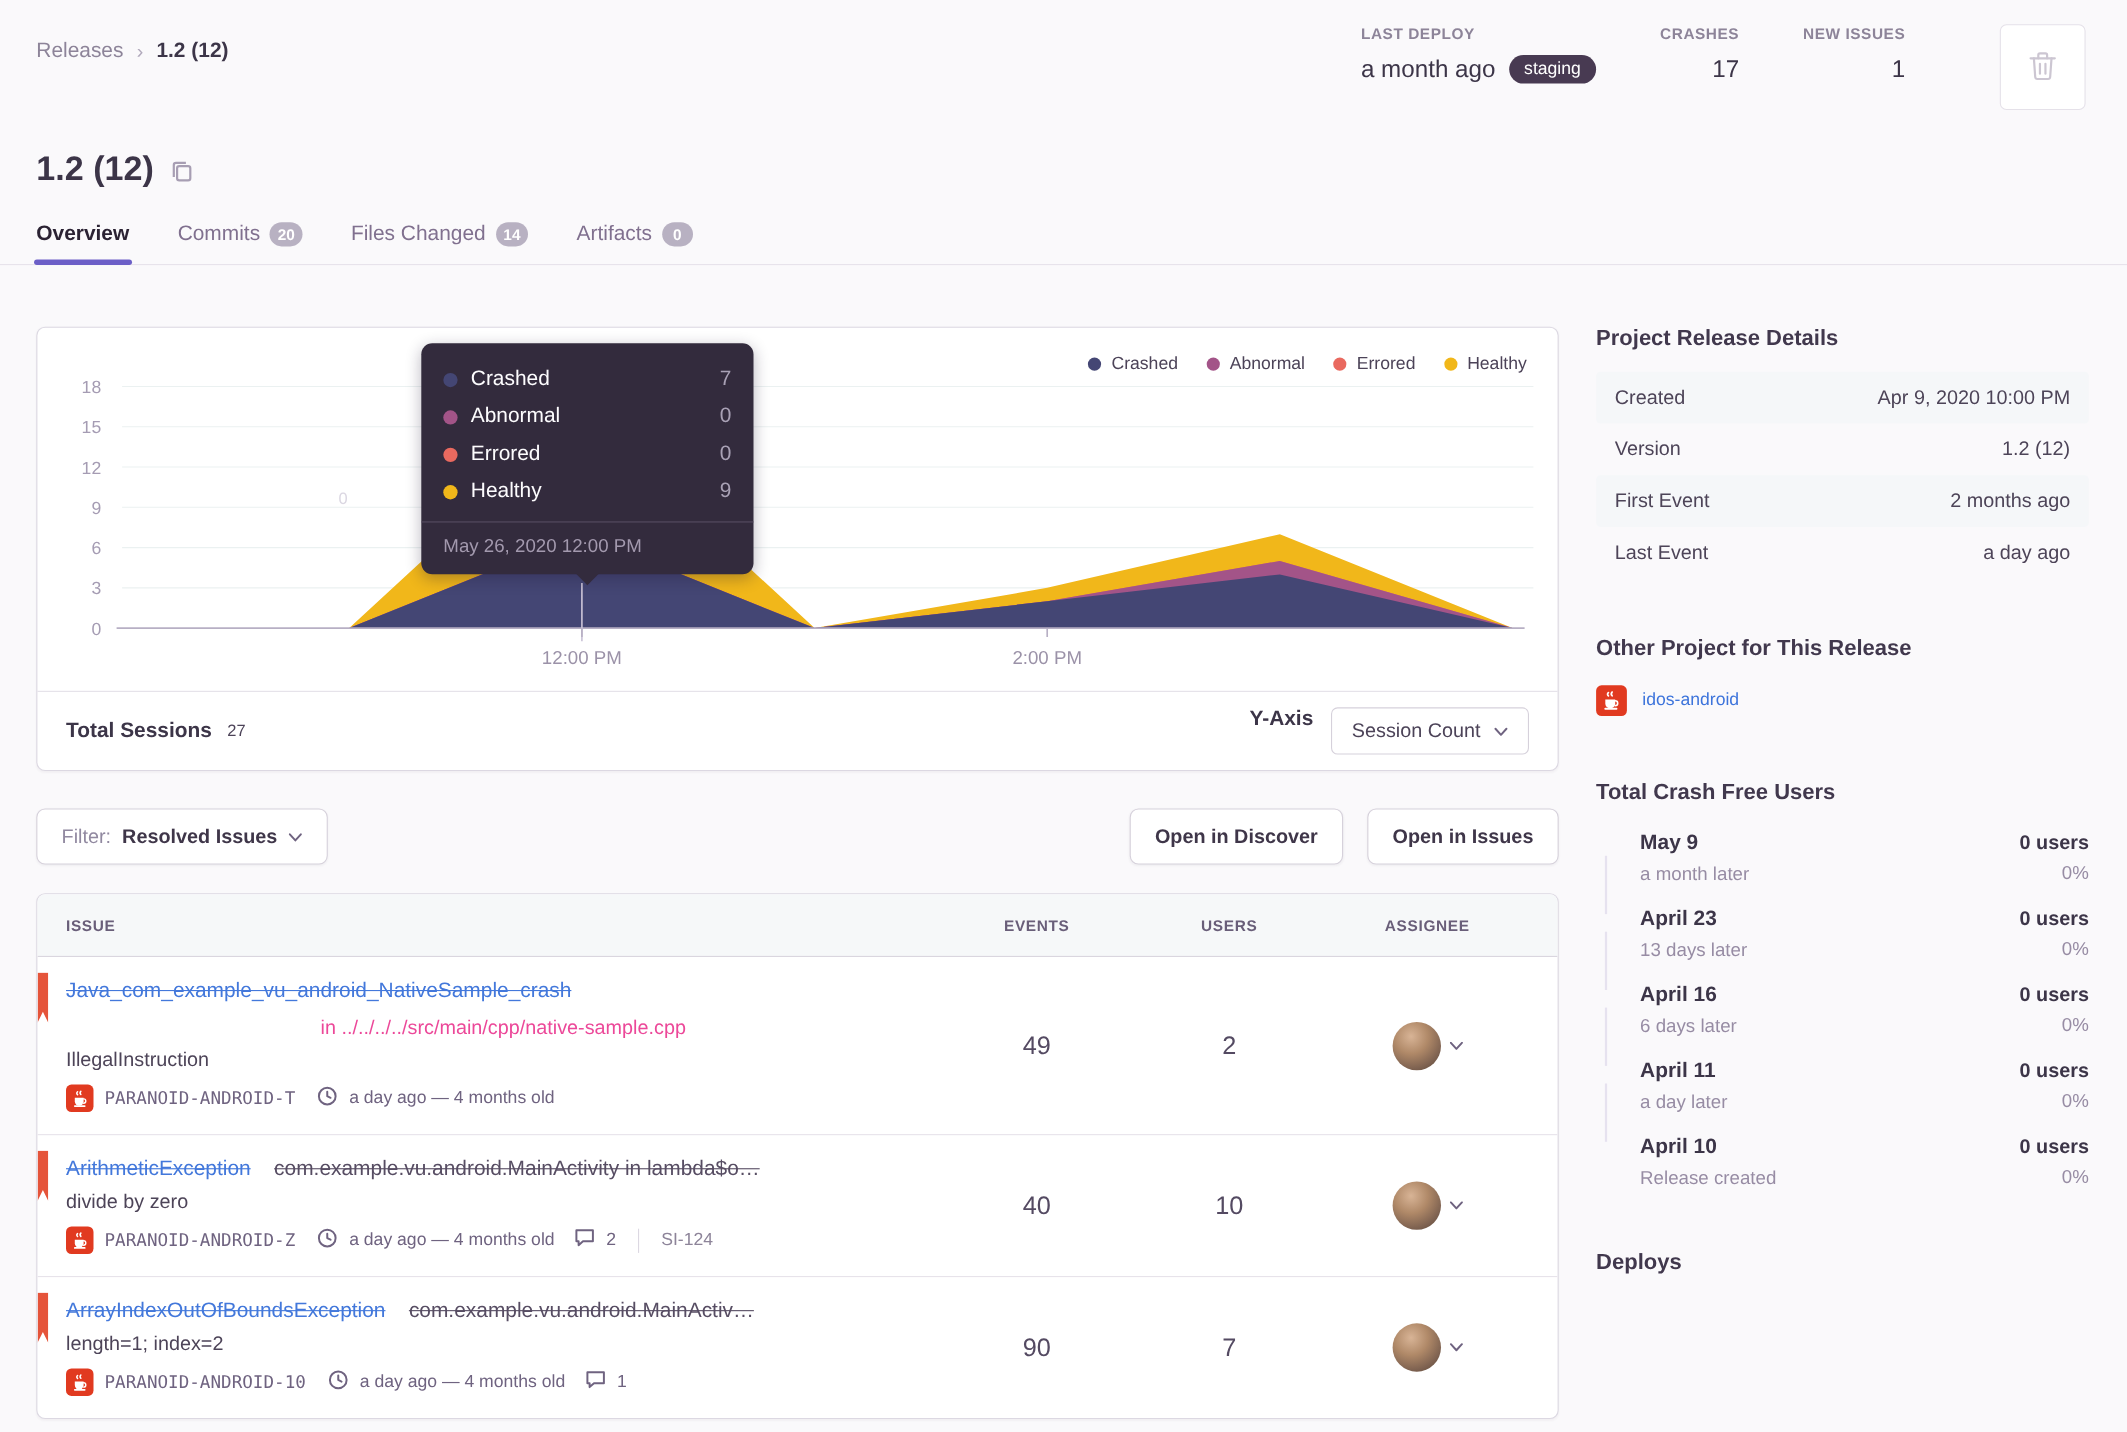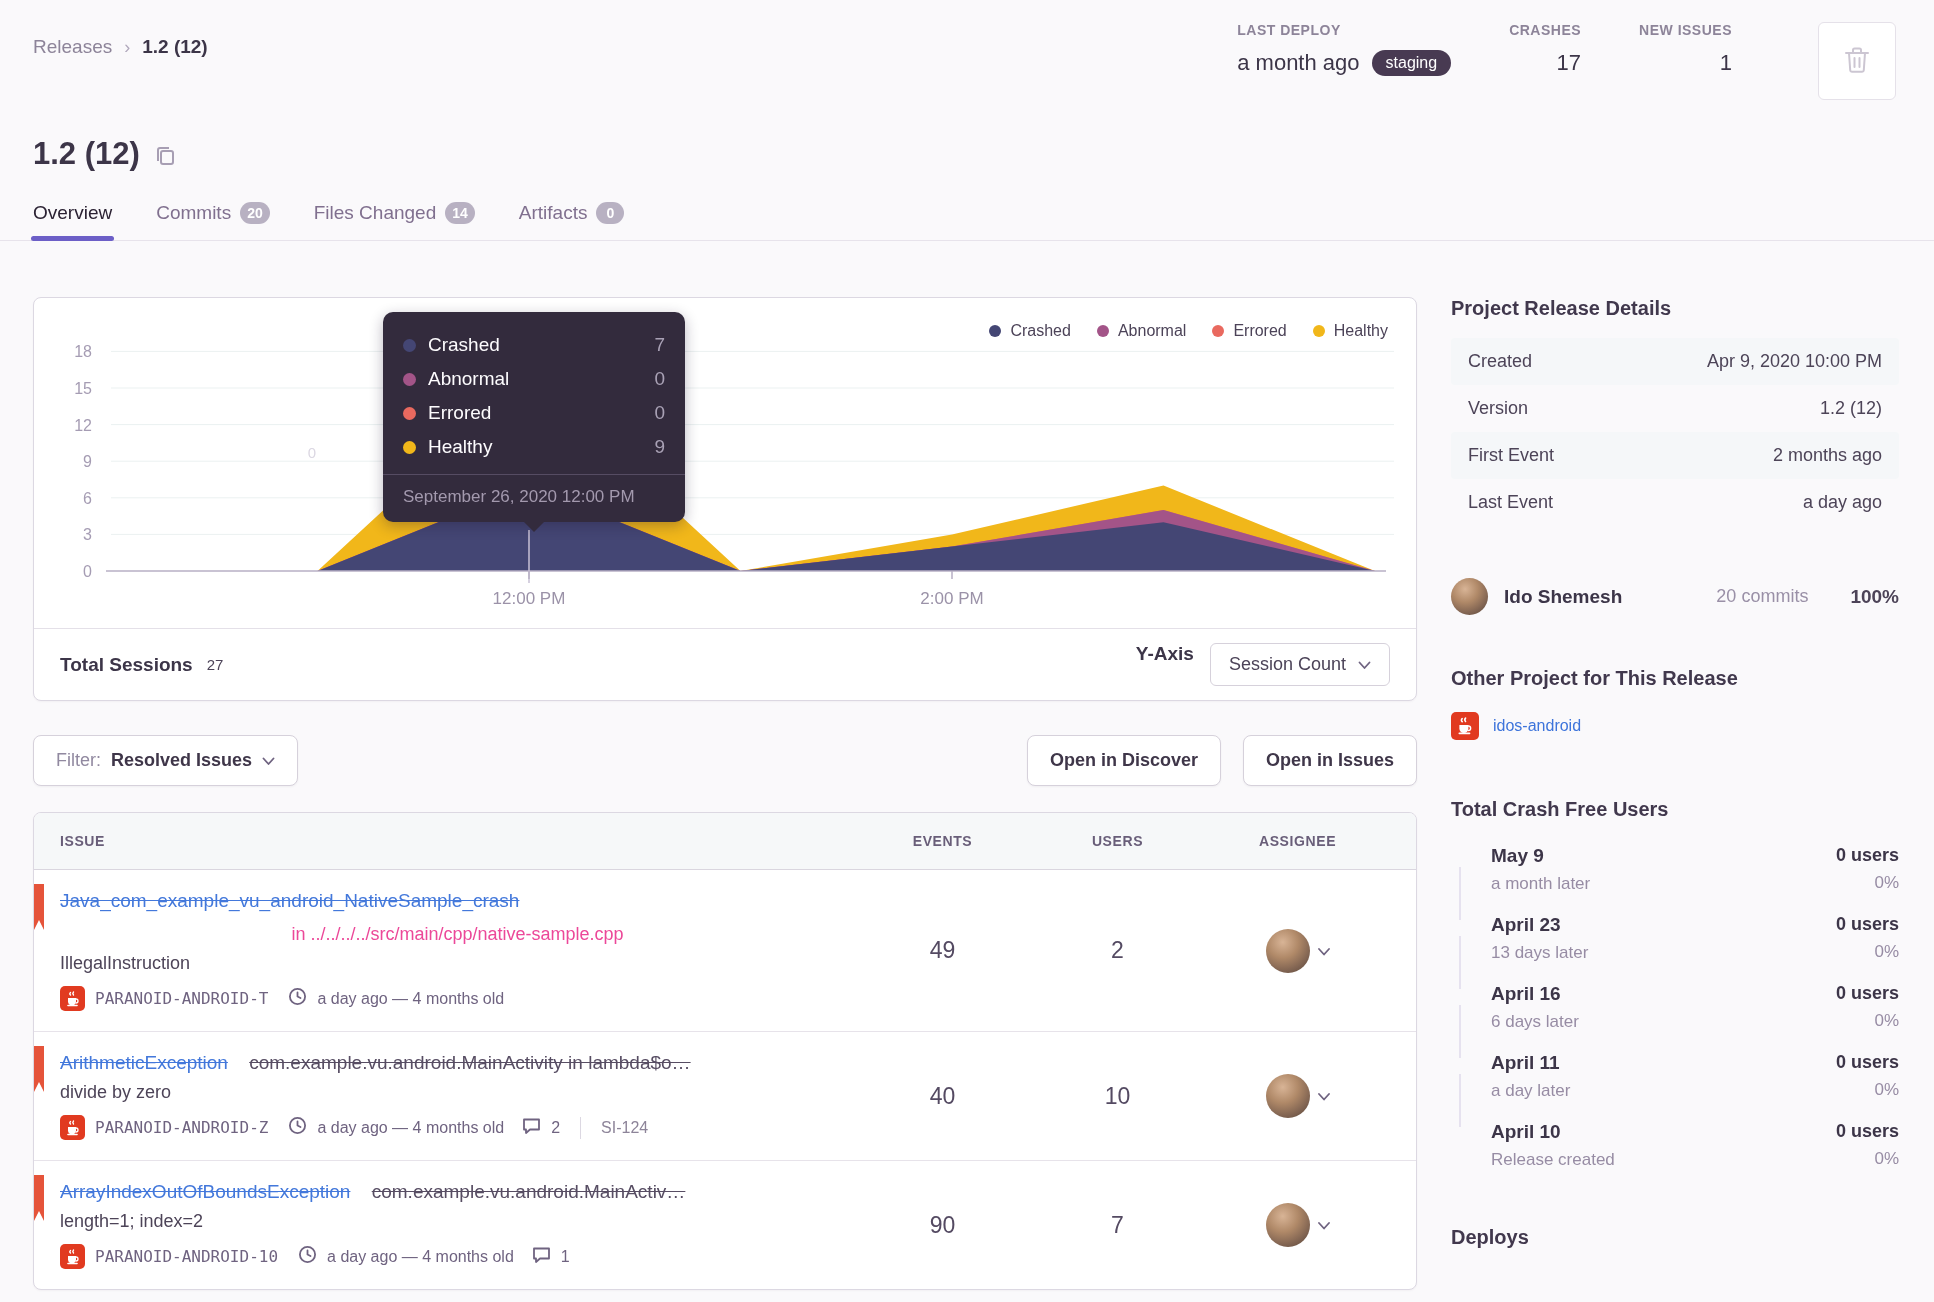--- a/index.html
+++ b/index.html
@@ -21,21 +21,21 @@
   .stat { text-align: left; }
   .stat-label { font-size: 14px; font-weight: 700; letter-spacing: .5px; color: #8D8499; }
   .stat-value { margin-top: 12px; font-size: 22px; color: #3C3548; display: flex; align-items: center; justify-content: flex-end; gap: 12px; }
   .env-badge { background: #483A52; color: #fff; font-size: 16px; padding: 4px 14px; border-radius: 15px; font-weight: 400; }
   .trash-btn { margin-left: 28px; width: 78px; height: 78px; background: #fff; border: 1px solid #E5E1E9; border-radius: 6px; display: flex; align-items: center; justify-content: center; cursor: pointer; }
   .page-title { display: flex; align-items: center; gap: 14px; padding-left: 33px; margin-top: 34px; font-size: 31px; font-weight: 700; color: #3C3548; }
   .copy-icon { cursor: pointer; margin-top: 4px; }
   .tabs-wrap { margin-top: 28px; border-bottom: 1px solid #E7E3EB; padding-left: 33px; }
   .tabs { display: flex; gap: 44px; }
   .tab { position: relative; padding-bottom: 16px; font-size: 19px; color: #80708F; cursor: pointer; display: flex; align-items: center; gap: 9px; }
-  .tab.active { color: #2B2233; font-weight: 400; }
+  .tab.active { color: #2B2233; font-weight: 700; }
   .tab.active::after { content: ""; position: absolute; left: -2px; right: -2px; bottom: -1px; height: 5px; background: #6C5FC7; border-radius: 3px; }
   .tab-badge { background: #B8B1C2; color: #fff; font-size: 14px; font-weight: 700; min-width: 28px; height: 22px; border-radius: 11px; display: inline-flex; align-items: center; justify-content: center; padding: 0 7px; }
 
   
   .content { display: flex; margin-top: 56px; padding: 0 35px 0 33px; align-items: flex-start; }
   .main-col { width: 1384px; flex: none; }
   .sidebar { flex: 1; margin-left: 34px; min-width: 0; }
 
   
   .card { background: #fff; border: 1px solid #DCD8E2; border-radius: 8px; box-shadow: 0 1px 2px rgba(40,30,60,.04); }
@@ -264,21 +264,21 @@
               <span class="dot" style="background: rgb(233, 105, 95);"></span>
               <span class="tt-label">Errored</span>
               <span class="tt-value">0</span>
             </div>
             <div class="tt-row">
               <span class="dot" style="background: rgb(241, 183, 26);"></span>
               <span class="tt-label">Healthy</span>
               <span class="tt-value">9</span>
             </div>
           </div>
-          <div class="tt-footer">September 26, 2020 12:00 PM</div>
+          <div class="tt-footer">May 26, 2020 12:00 PM</div>
         </div>
       </div>
 
       <div class="chart-footer">
         <span class="cf-label">Total Sessions</span>
         <span class="cf-value">27</span>
         <div class="cf-right">
           <span class="cf-label">Y-Axis</span>
           <button class="select-btn">
             <span>Session Count</span>
@@ -480,26 +480,20 @@
           <span class="detail-value">2 months ago</span>
         </div>
         <div class="detail-row">
           <span>Last Event</span>
           <span class="detail-value">a day ago</span>
         </div>
       </div>
     </section>
 
     <section class="authors-sec">
-      <div class="author-row">
-        <span class="avatar"></span>
-        <span class="author-name">Ido Shemesh</span>
-        <span class="author-commits">20 commits</span>
-        <span class="author-pct">100%</span>
-      </div>
     </section>
 
     <section class="other-sec">
       <h2 class="side-h">Other Project for This Release</h2>
       <div class="other-row">
         <span class="java-icon" style="width:28px;height:28px">
           <svg width="18" height="18" viewBox="0 0 16 16">
               <g fill="none" stroke="#fff" stroke-width="1.4" stroke-linecap="round">
                 <path d="M5.5 1.5 q-1.4 1.3 0 2.6"></path>
                 <path d="M8.5 1 q-1.4 1.5 0 3"></path>

